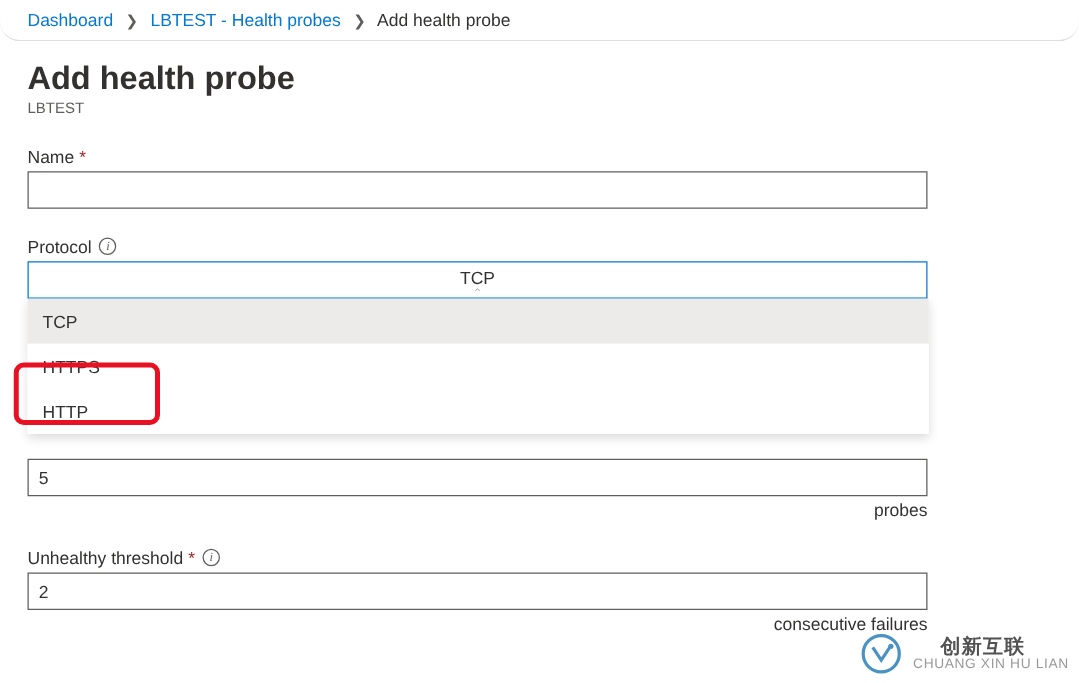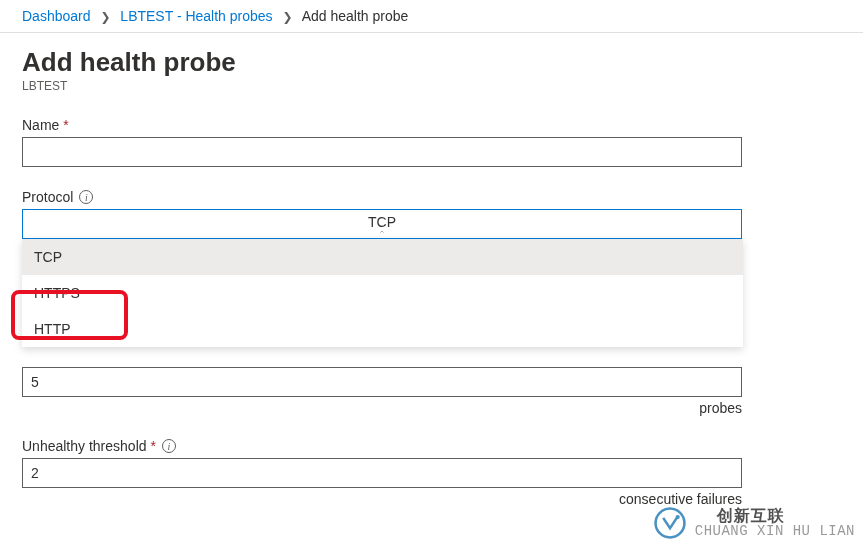--- a/index.html
+++ b/index.html
@@ -14,20 +14,21 @@
       background: #fff;
       width: 863px;
       height: 546px;
       position: relative;
       overflow: hidden;
     }
     .breadcrumb {
       padding: 8px 22px;
       border-bottom: 1px solid #e1dfdd;
       font-size: 14px;
+      border-radius: 16px;
     }
     .breadcrumb a {
       color: #0078d4;
       text-decoration: none;
     }
     .breadcrumb .sep {
       color: #605e5c;
       margin: 0 6px;
       font-size: 12px;
     }
@@ -156,24 +157,23 @@
       line-height: 1.0;
     }
     .watermark-main {
       font-size: 16px;
       font-weight: 700;
       color: #333;
       letter-spacing: 1px;
       margin-left: 22px;
     }
     .watermark-sub {
-      font-size: 14px;
+      font-size: 11px;
       color: #888;
       letter-spacing: 0.5px;
-      font-family: Liberation Mono, monospace;
     }
   </style>
 </head>
 <body>
 
 <div class="breadcrumb">
   <a href="#">Dashboard</a>
   <span class="sep">❯</span>
   <a href="#">LBTEST - Health probes</a>
   <span class="sep">❯</span>

